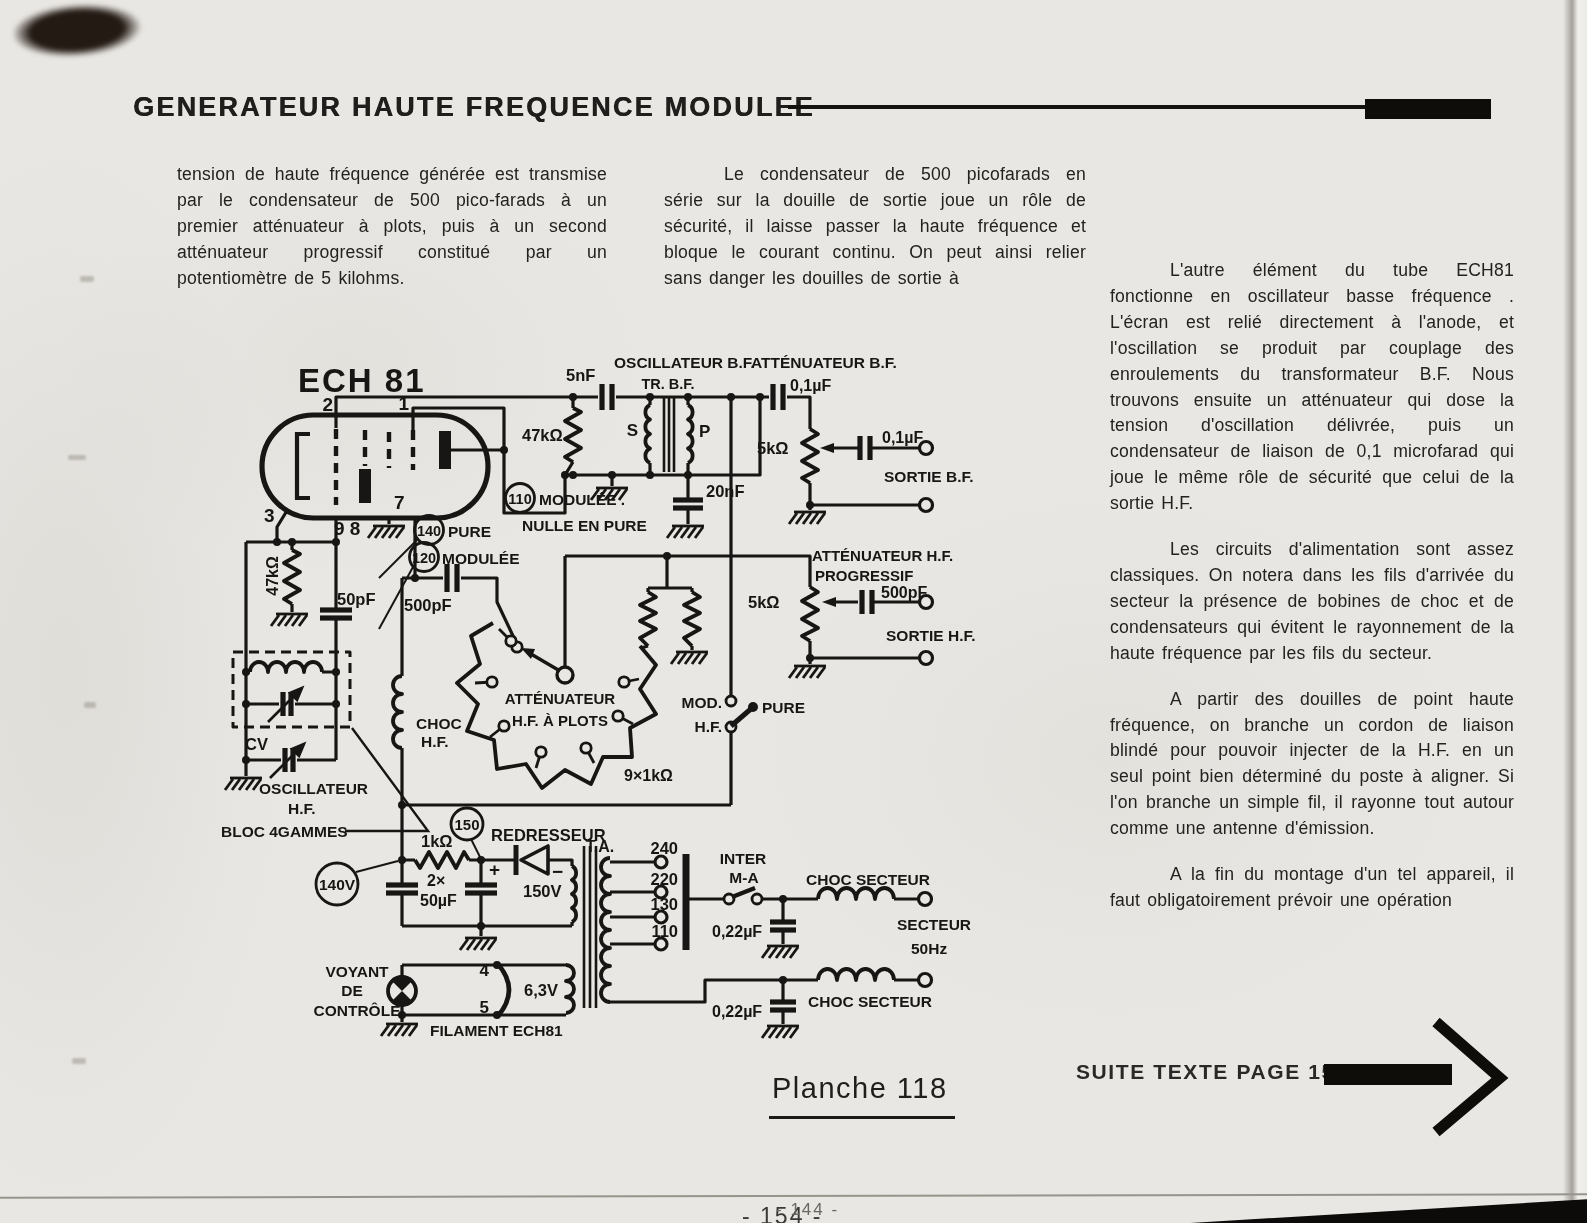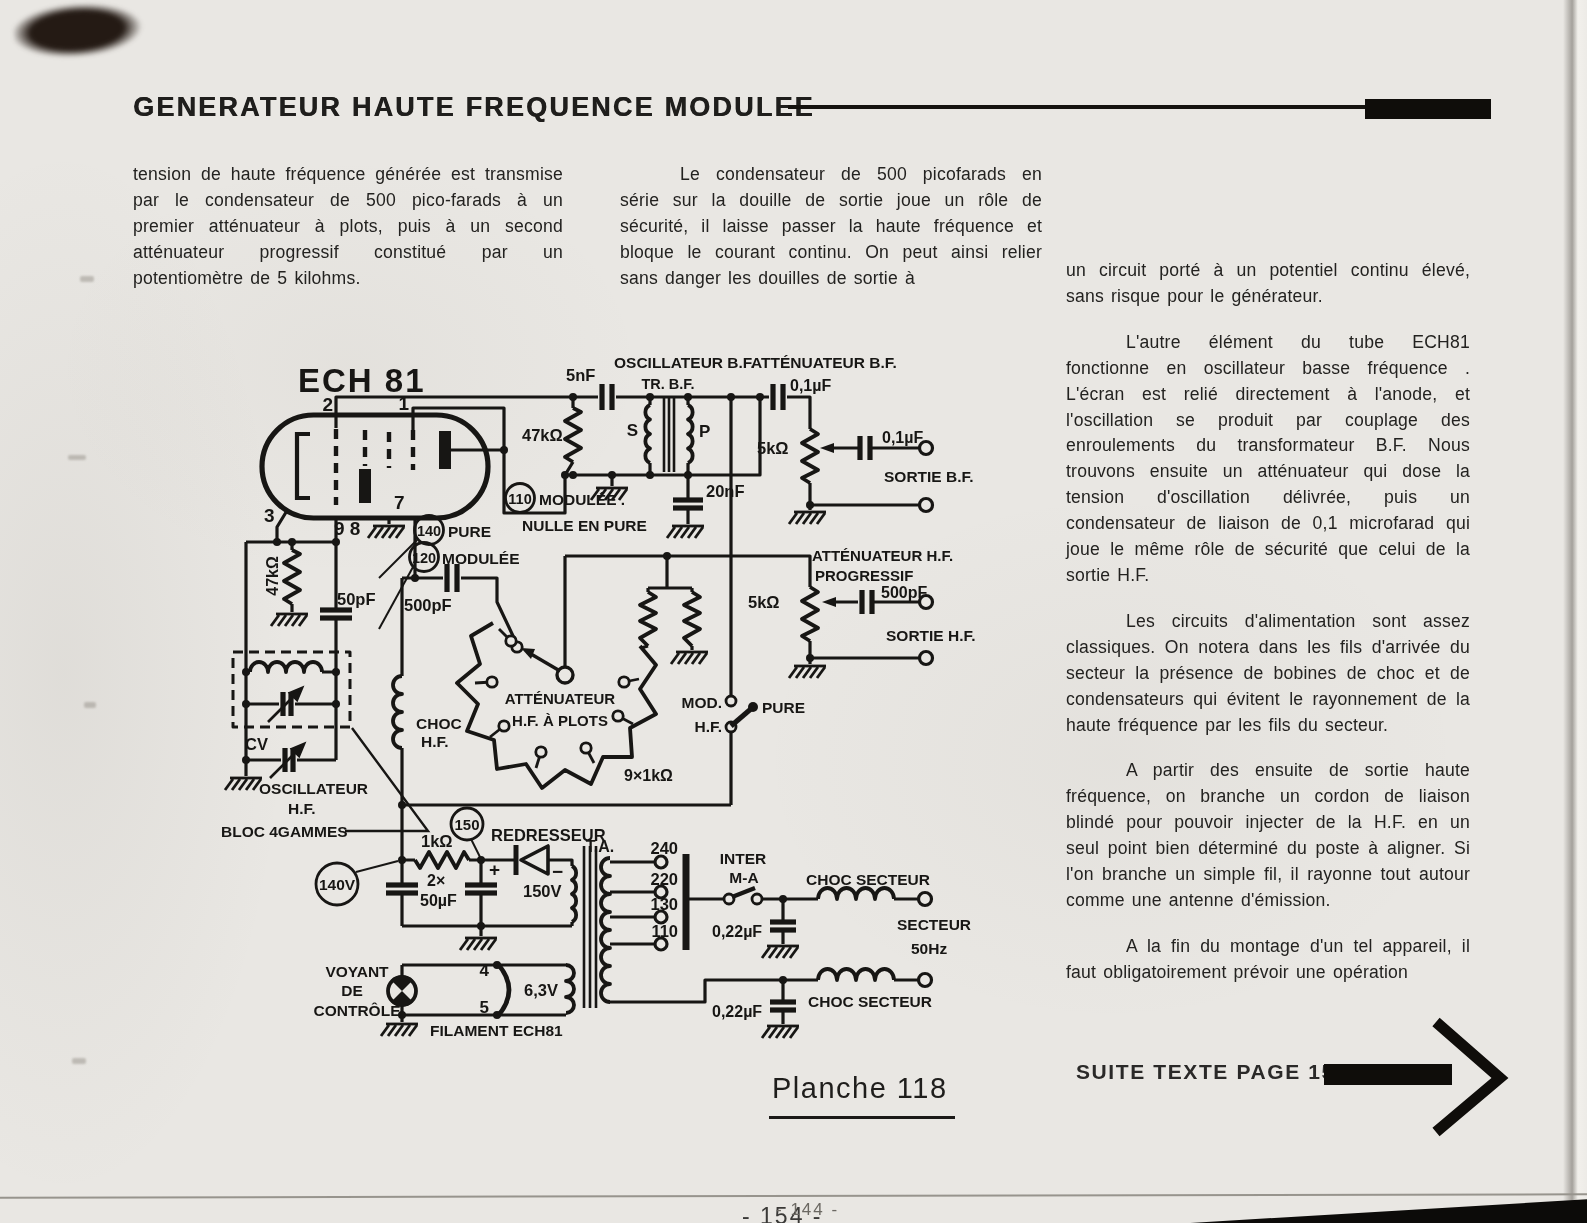--- a/index.html
+++ b/index.html
@@ -11,21 +11,21 @@
       #e9e7e3;
     font-family:"Liberation Sans",sans-serif;color:#1f1e1c;}
   .abs{position:absolute;}
   
   #hdr-title{left:133px;top:92px;font-size:27px;font-weight:bold;letter-spacing:2.2px;
     text-shadow:0.5px 0 0 currentColor;white-space:nowrap;}
   #hdr-line{left:788px;top:105px;width:580px;height:4px;background:#15130f;}
   #hdr-bar{left:1365px;top:99px;width:126px;height:20px;background:#0f0d0a;}
   
   .col{position:absolute;font-size:17.6px;line-height:25.9px;text-align:justify;
-    letter-spacing:0.2px;word-spacing:2px;color:#232220;}
+    letter-spacing:0.2px;word-spacing:2px;color:#232220;margin-left:44px;}
   .col p{margin:0 0 20px 0;text-indent:60px;}
   .col p.ni{text-indent:0;}
   #col-left{left:133px;top:162px;width:430px;}
   #col-mid{left:620px;top:162px;width:422px;}
   #col-right{left:1066px;top:258px;width:404px;}
   
   #caption{left:772px;top:1072px;font-size:29px;font-weight:normal;letter-spacing:1.5px;}
   #caption-underline{left:769px;top:1116px;width:186px;height:3px;background:#1b1a18;}
   #suite{left:1076px;top:1060px;font-size:21px;font-weight:bold;letter-spacing:1.6px;color:#2a2928;}
   #pageno{left:742px;top:1155px;font-size:23px;letter-spacing:2px;color:#3a3937;margin-top:48px;}
@@ -60,24 +60,23 @@
   <div class="abs" id="hdr-line"></div>
   <div class="abs" id="hdr-bar"></div>
 
   <div class="col" id="col-left">
     <p class="ni">tension de haute fréquence générée est transmise par le condensateur de 500 pico-farads à un premier atténuateur à plots, puis à un second atténuateur progressif constitué par un potentiomètre de 5 kilohms.</p>
   </div>
   <div class="col" id="col-mid">
     <p>Le condensateur de 500 picofarads en série sur la douille de sortie joue un rôle de sécurité, il laisse passer la haute fréquence et bloque le courant continu. On peut ainsi relier sans danger les douilles de sortie à</p>
   </div>
   <div class="col" id="col-right">
-    <p class="ni">un circuit porté à un potentiel continu élevé, sans risque pour le générateur.</p>
     <p>L'autre élément du tube ECH81 fonctionne en oscillateur basse fréquence . L'écran est relié directement à l'anode, et l'oscillation se produit par couplage des enroulements du transformateur B.F. Nous trouvons ensuite un atténuateur qui dose la tension d'oscillation délivrée, puis un condensateur de liaison de 0,1 microfarad qui joue le même rôle de sécurité que celui de la sortie H.F.</p>
     <p>Les circuits d'alimentation sont assez classiques. On notera dans les fils d'arrivée du secteur la présence de bobines de choc et de condensateurs qui évitent le rayonnement de la haute fréquence par les fils du secteur.</p>
-    <p>A partir des ensuite de sortie haute fréquence, on branche un cordon de liaison blindé pour pouvoir injecter de la H.F. en un seul point bien déterminé du poste à aligner. Si l'on branche un simple fil, il rayonne tout autour comme une antenne d'émission.</p>
+    <p>A partir des douilles de point haute fréquence, on branche un cordon de liaison blindé pour pouvoir injecter de la H.F. en un seul point bien déterminé du poste à aligner. Si l'on branche un simple fil, il rayonne tout autour comme une antenne d'émission.</p>
     <p>A la fin du montage d'un tel appareil, il faut obligatoirement prévoir une opération</p>
   </div>
 
   <svg class="abs" style="left:0;top:0" width="1587" height="1223" viewBox="0 0 1587 1223">
     <defs>
       <g id="g" stroke="#171614" stroke-width="2.8">
         <line x1="-16" y1="0" x2="16" y2="0"></line>
         <line x1="-13" y1="1" x2="-21" y2="12"></line>
           <line x1="-6" y1="1" x2="-14" y2="12"></line>
         <line x1="1" y1="1" x2="-7" y2="12"></line>

